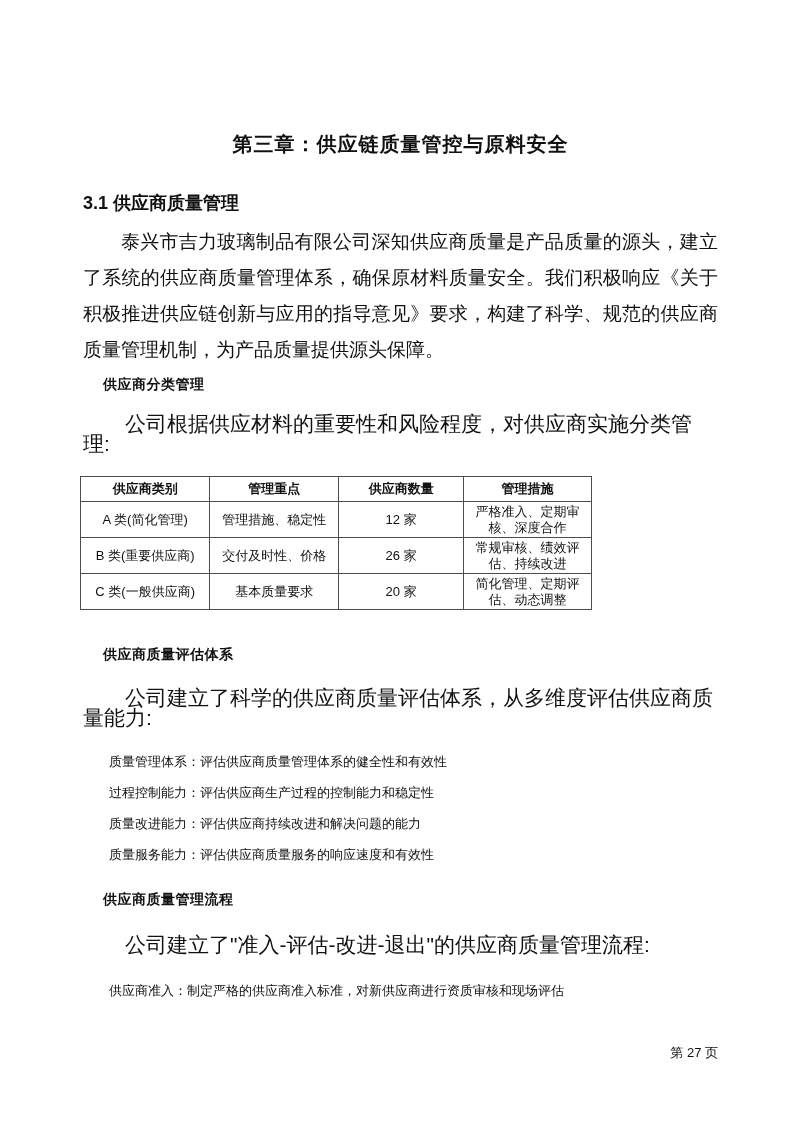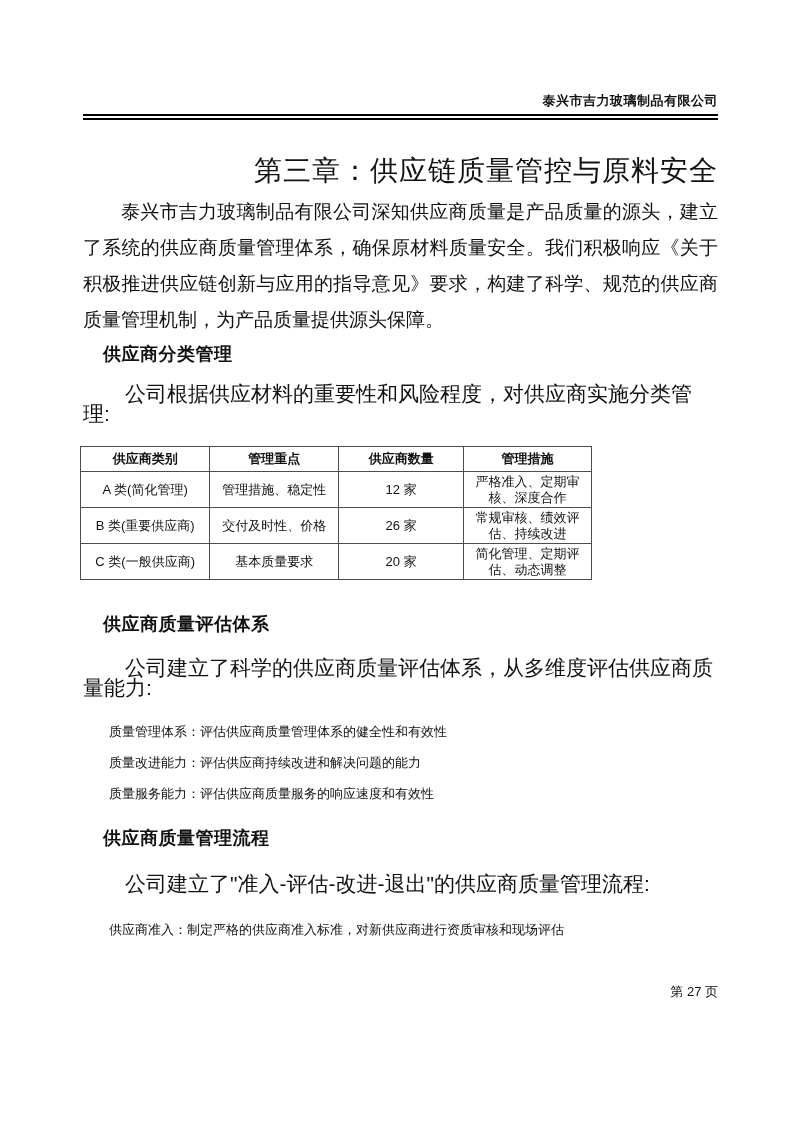--- a/index.html
+++ b/index.html
@@ -23,42 +23,42 @@
     letter-spacing: 0.5px;
   }
   .double-rule {
     margin-top: 6px;
     height: 2px;
     border-top: 2.5px solid #000000;
     border-bottom: 2.5px solid #000000;
   }
   .chapter-title {
     margin: 36px 0 0 0;
-    text-align: right;
-    font-size: 28px;
+    text-align: center;
+    font-size: 20px;
     line-height: 30px;
-    font-weight: 400;
+    font-weight: 700;
     letter-spacing: 1px;
   }
   .section-heading {
     margin: 32px 0 0 0;
     font-size: 18px;
     line-height: 25px;
     font-weight: 700;
   }
   .para {
     margin: 8px 0 0 0;
     font-size: 19px;
     line-height: 36px;
     text-align: justify;
     text-indent: 2em;
   }
   .sub-heading {
     margin: 6px 0 0 20px;
-    font-size: 18px;
+    font-size: 14px;
     line-height: 20px;
     font-weight: 700;
     letter-spacing: 0.5px;
   }
   .sub-heading.eval { margin-top: 34px; }
   .sub-heading.process { margin-top: 24px; }
   .lead {
     margin: 20px 0 0 0;
     font-size: 21px;
     line-height: 20px;
@@ -102,27 +102,24 @@
     text-align: right;
     font-size: 13px;
     line-height: 16px;
   }
 </style>
 </head>
 <body>
 
 <div class="page">
 
-  <header>
-    <div class="company-name">泰兴市吉力玻璃制品有限公司</div>
-    <div class="double-rule"></div>
-  </header>
 
   <h1 class="chapter-title">第三章：供应链质量管控与原料安全</h1>
 
+  <h2 class="section-heading">3.1 供应商质量管理</h2>
 
   <p class="para">泰兴市吉力玻璃制品有限公司深知供应商质量是产品质量的源头，建立了系统的供应商质量管理体系，确保原材料质量安全。我们积极响应《关于积极推进供应链创新与应用的指导意见》要求，构建了科学、规范的供应商质量管理机制，为产品质量提供源头保障。</p>
 
   <h3 class="sub-heading">供应商分类管理</h3>
 
   <p class="lead">公司根据供应材料的重要性和风险程度，对供应商实施分类管理:</p>
 
   <table class="class-table">
     <colgroup>
       <col style="width:25.3%">
@@ -159,20 +156,21 @@
       </tr>
     </tbody>
   </table>
 
   <h3 class="sub-heading eval">供应商质量评估体系</h3>
 
   <p class="lead eval">公司建立了科学的供应商质量评估体系，从多维度评估供应商质量能力:</p>
 
   <div class="items">
     <p class="item">质量管理体系：评估供应商质量管理体系的健全性和有效性</p>
+    <p class="item">过程控制能力：评估供应商生产过程的控制能力和稳定性</p>
     <p class="item">质量改进能力：评估供应商持续改进和解决问题的能力</p>
     <p class="item">质量服务能力：评估供应商质量服务的响应速度和有效性</p>
   </div>
 
   <h3 class="sub-heading process">供应商质量管理流程</h3>
 
   <p class="lead process">公司建立了"准入-评估-改进-退出"的供应商质量管理流程:</p>
 
   <div class="items2">
     <p class="item">供应商准入：制定严格的供应商准入标准，对新供应商进行资质审核和现场评估</p>

